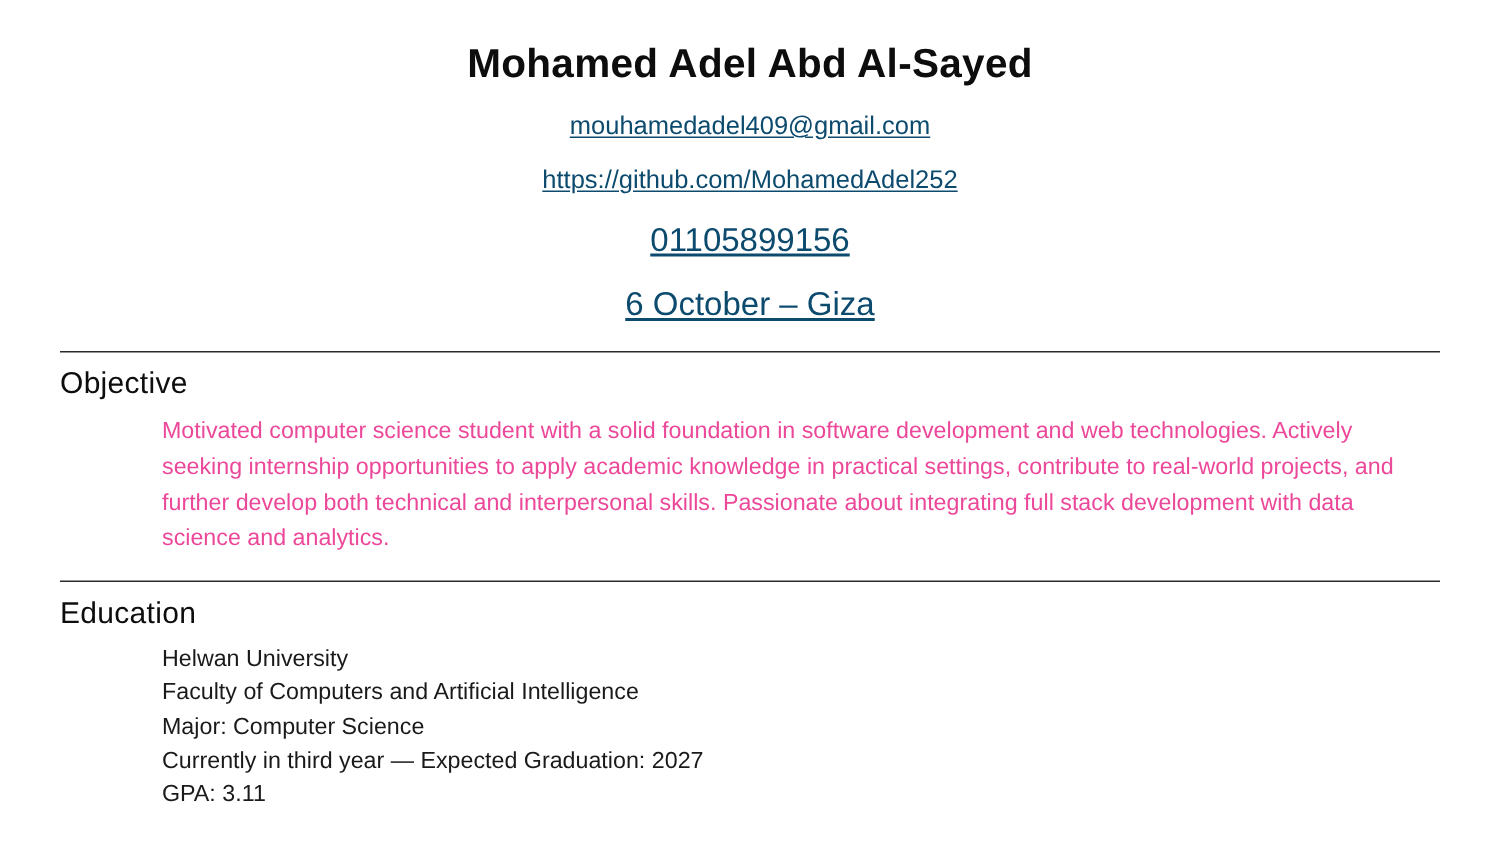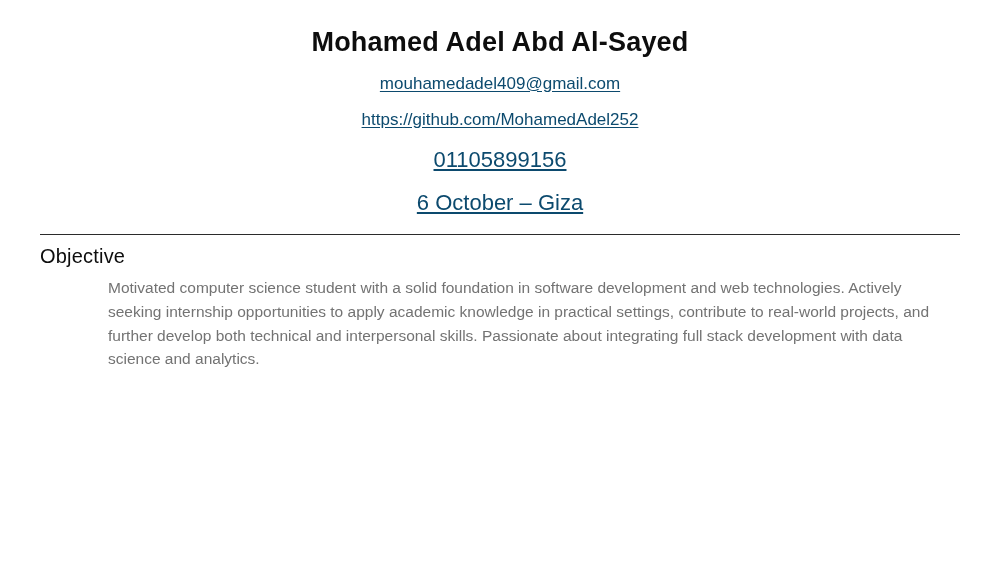--- a/index.html
+++ b/index.html
@@ -68,21 +68,21 @@
     margin: 0 0 8px 0;
     letter-spacing: 0.2px;
   }
   .section-body {
     padding-left: 68px;
     padding-right: 20px;
   }
   .paragraph {
     font-size: 15.5px;
     line-height: 1.52;
-    color: #737373;
+    color: #ec4899;
     margin: 0;
     text-align: left;
   }
   .edu-line {
     font-size: 15.5px;
     line-height: 1.46;
     color: #1a1a1a;
     margin: 0;
   }
 </style>
@@ -100,14 +100,25 @@
   </div>
 
   <div class="section">
     <hr class="rule">
     <h2 class="section-title">Objective</h2>
     <div class="section-body">
       <p class="paragraph">Motivated computer science student with a solid foundation in software development and web technologies. Actively seeking internship opportunities to apply academic knowledge in practical settings, contribute to real-world projects, and further develop both technical and interpersonal skills. Passionate about integrating full stack development with data science and analytics.</p>
     </div>
   </div>
 
+  <div class="section">
+    <hr class="rule">
+    <h2 class="section-title">Education</h2>
+    <div class="section-body">
+      <p class="edu-line">Helwan University</p>
+      <p class="edu-line">Faculty of Computers and Artificial Intelligence</p>
+      <p class="edu-line">Major: Computer Science</p>
+      <p class="edu-line">Currently in third year — Expected Graduation: 2027</p>
+      <p class="edu-line">GPA: 3.11</p>
+    </div>
+  </div>
 
 </div>
 
 </body></html>

